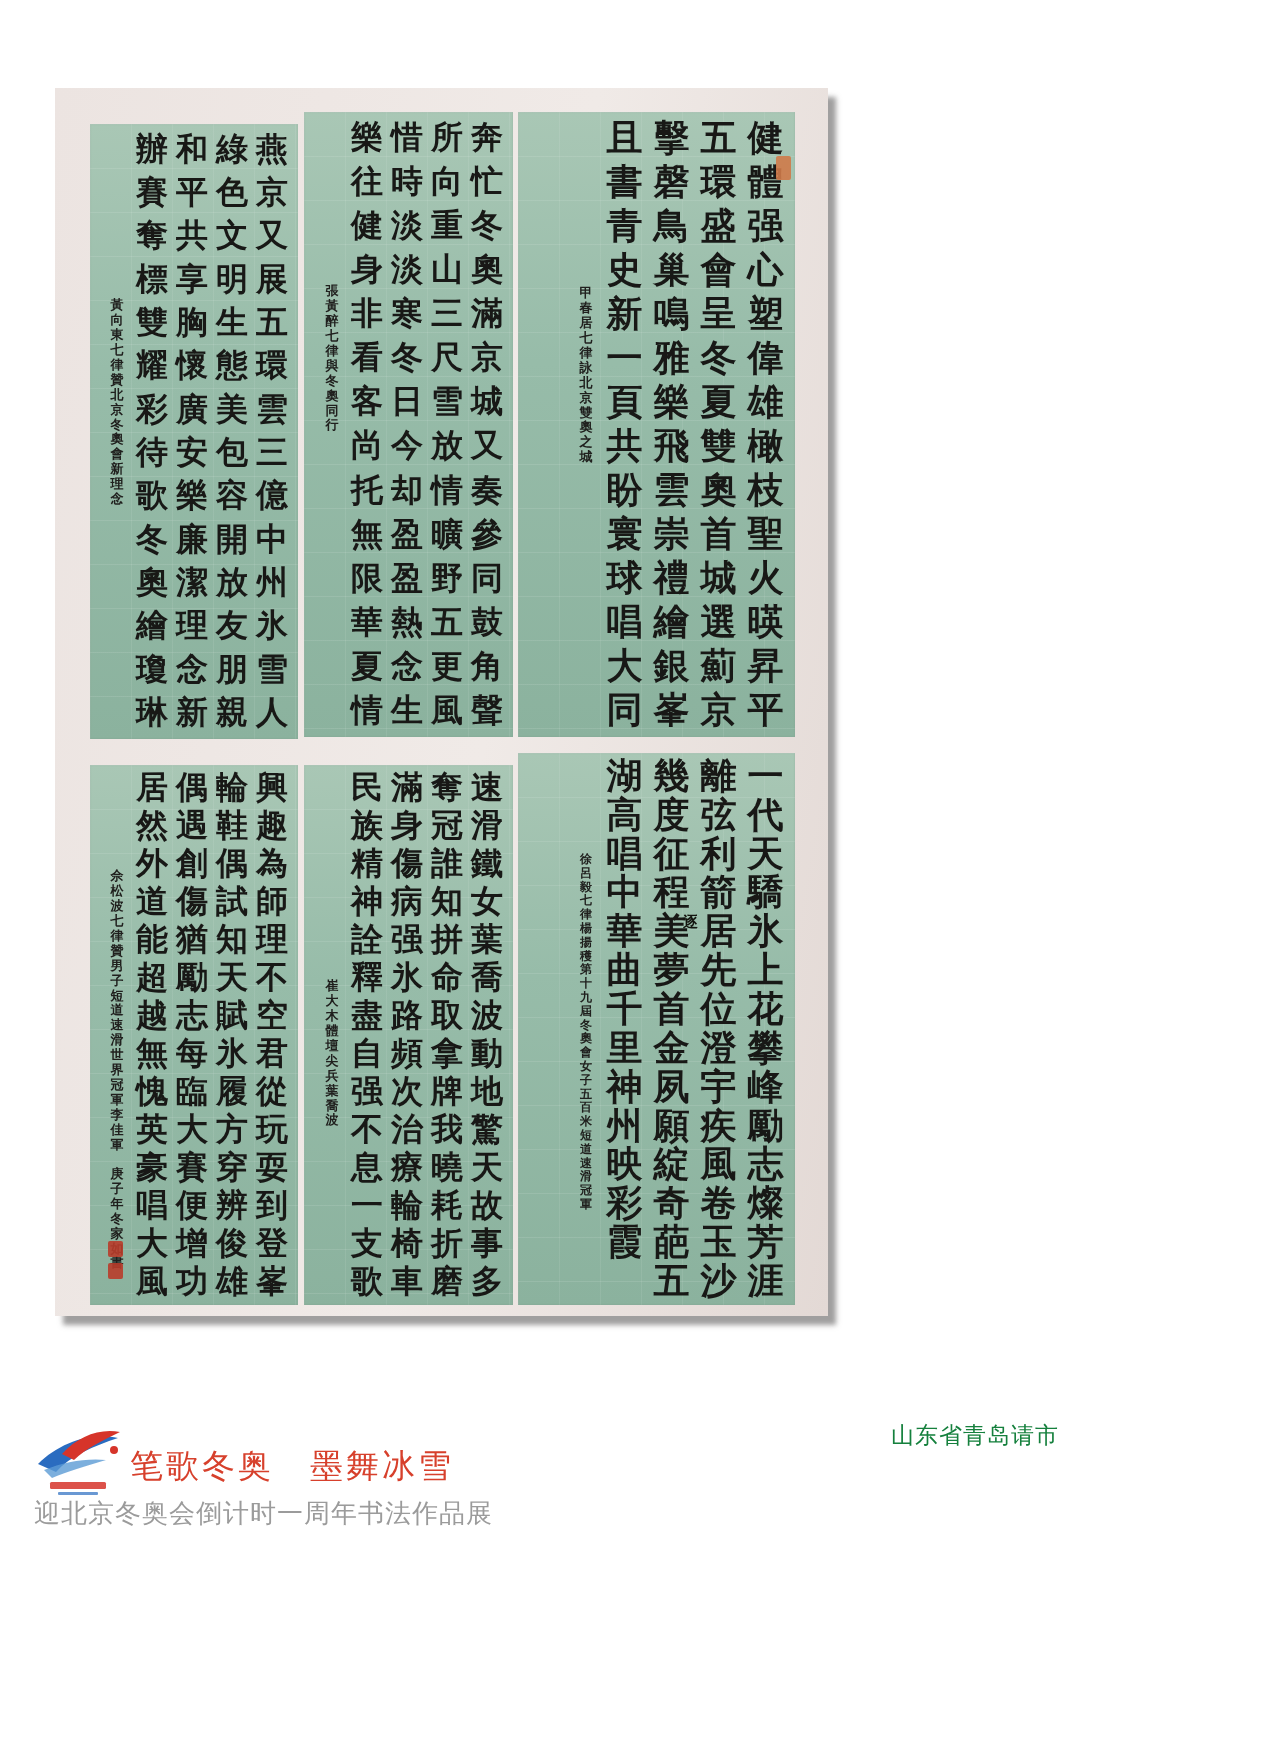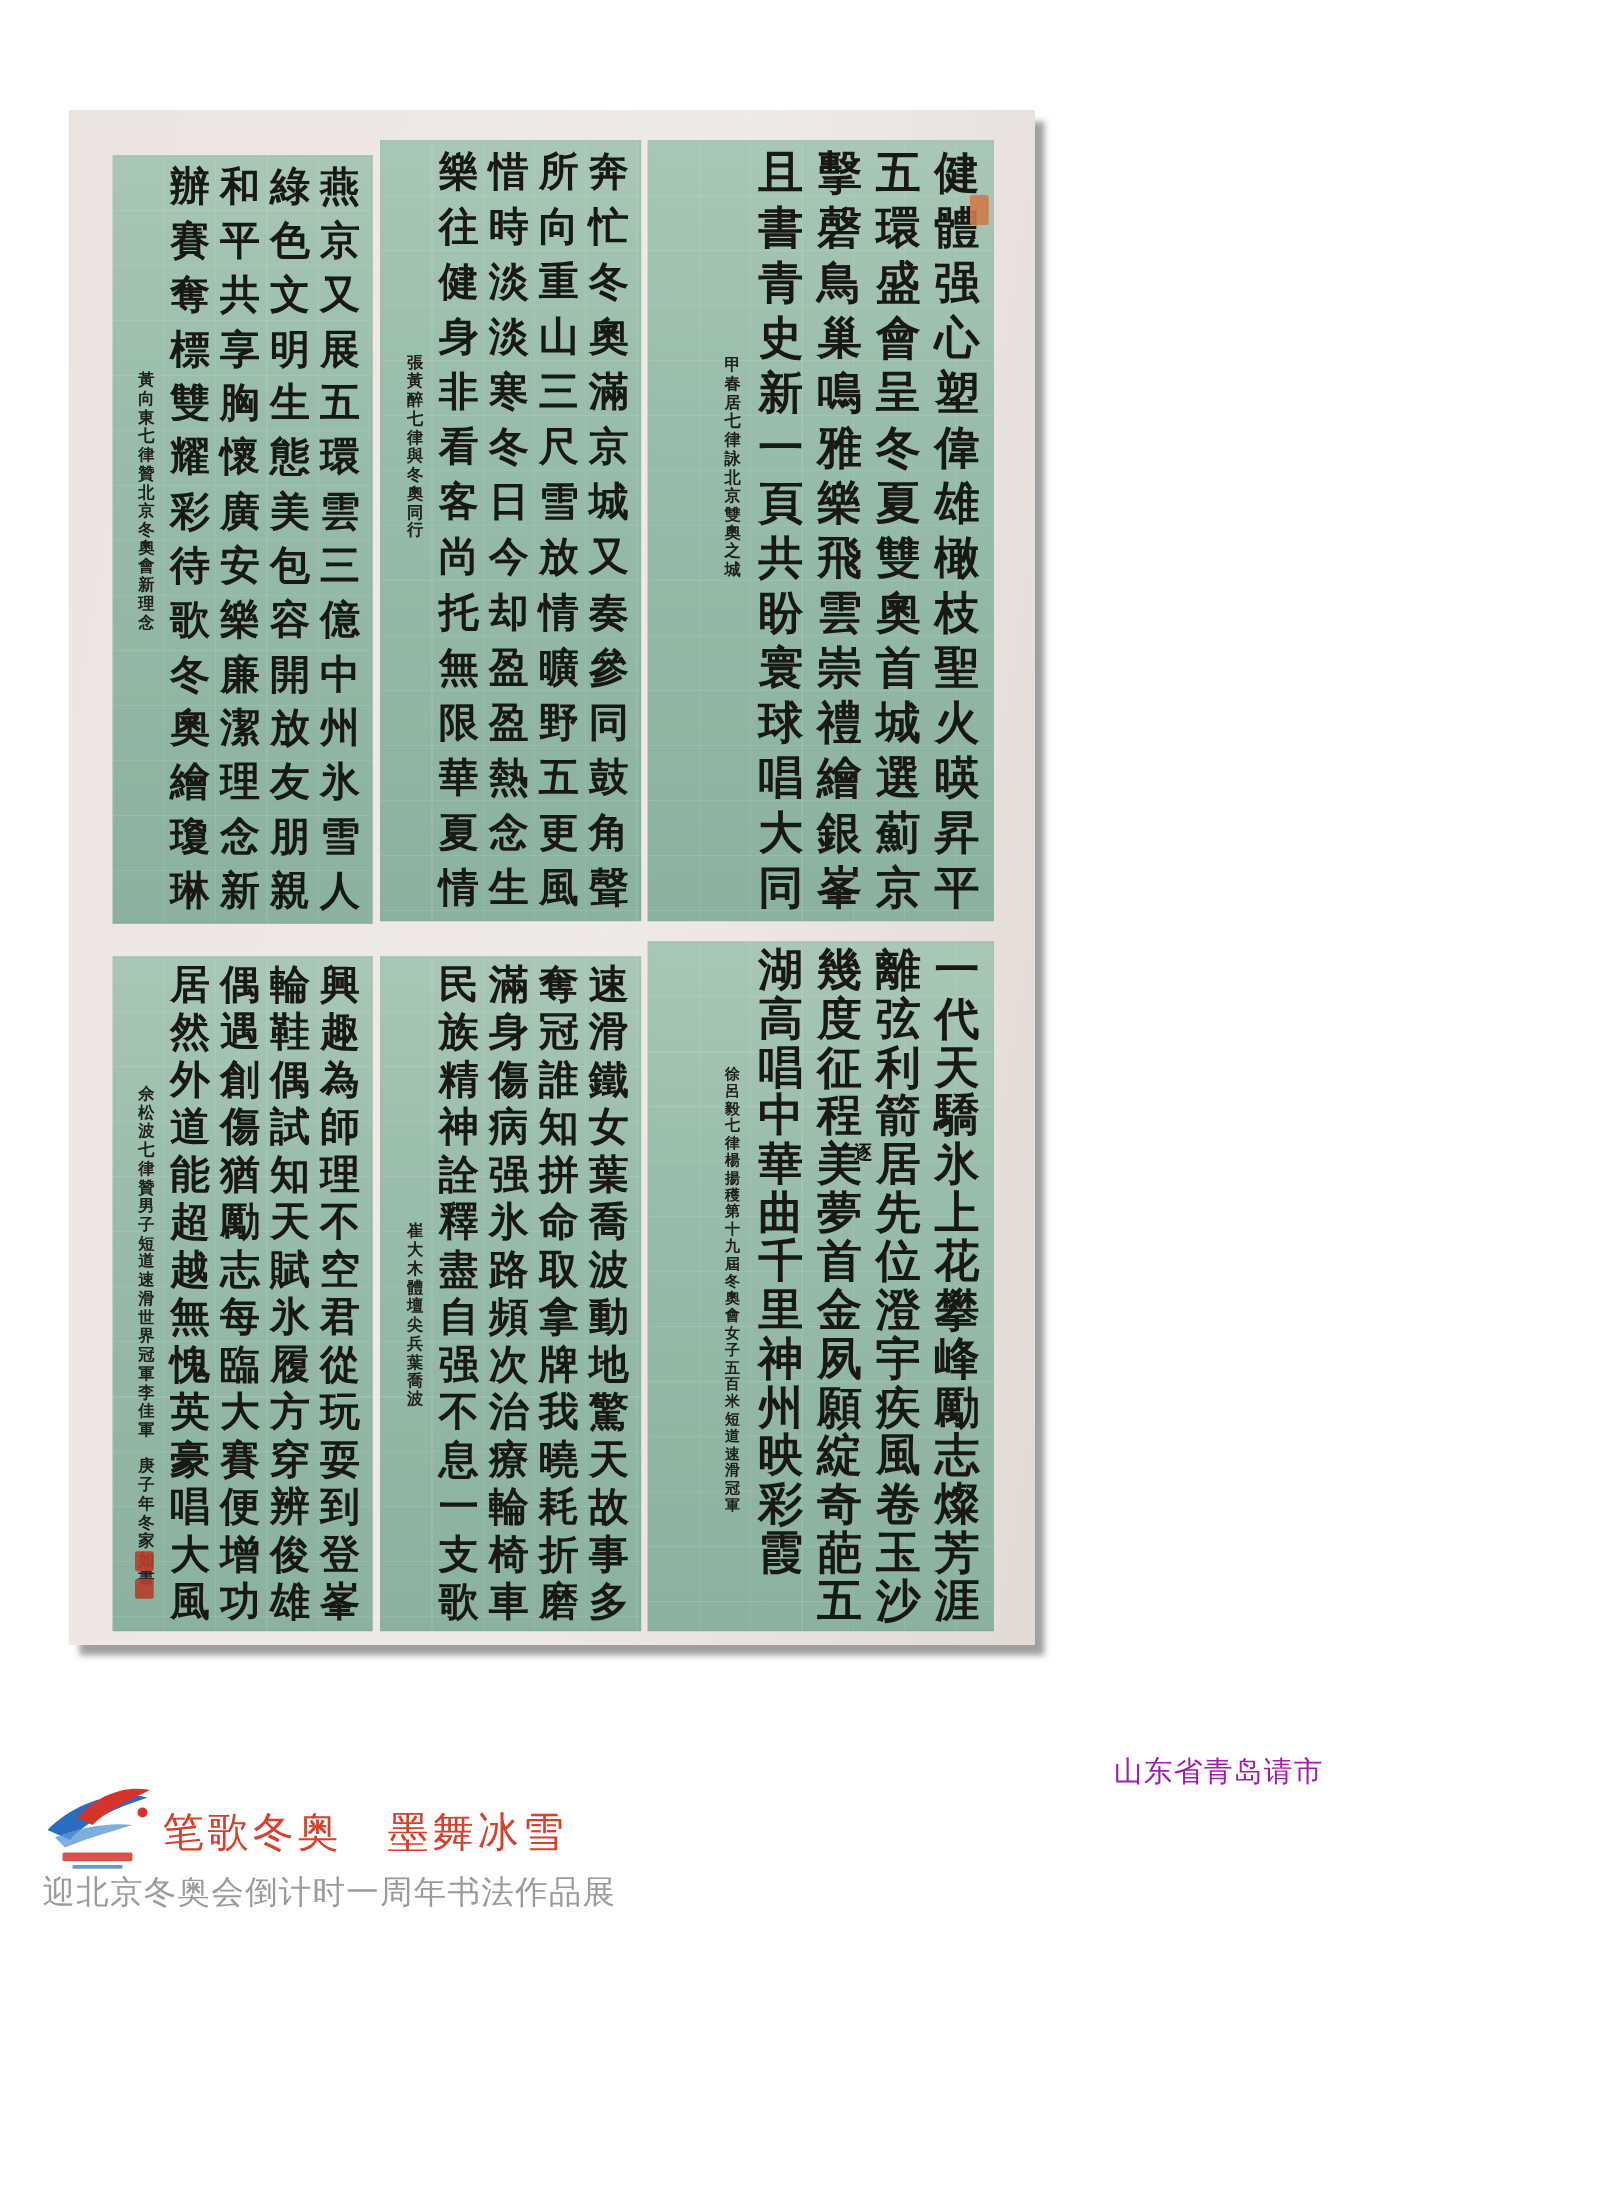--- a/index.html
+++ b/index.html
@@ -49,21 +49,21 @@
   .seal.lead{right:4px;top:44px;width:15px;height:24px;background:#cf7a49;opacity:.9;}
   .seal.end{left:18px;width:15px;height:16px;background:#b83c2a;opacity:.9;}
   .seal.end.s0{bottom:48px;}
   .seal.end.s1{bottom:26px;}
   .correction{position:absolute;right:97px;top:29%;font-size:15px;font-weight:700;
               color:#14140f;font-family:"DejaVu Serif", serif;}
 
   
   #artist{position:absolute;left:880px;top:1398px;width:190px;text-align:center;}
   #artist-name{font-size:36px;font-weight:bold;color:#111;letter-spacing:4px;}
-  #artist-loc{margin-top:4px;font-size:23px;color:#a21caf;letter-spacing:1px;}
+  #artist-loc{margin-top:22px;font-size:23px;color:#15803d;letter-spacing:1px;}
 
   
   #logo{position:absolute;left:34px;top:1424px;width:88px;height:74px;}
   #slogan{position:absolute;left:130px;top:1444px;font-size:33px;font-weight:normal;
           color:#d7402c;letter-spacing:3px;}
   #exhibition{position:absolute;left:34px;top:1496px;font-size:26px;color:#9b9b9b;
               letter-spacing:1px;}
 </style>
 </head>
 <body>

